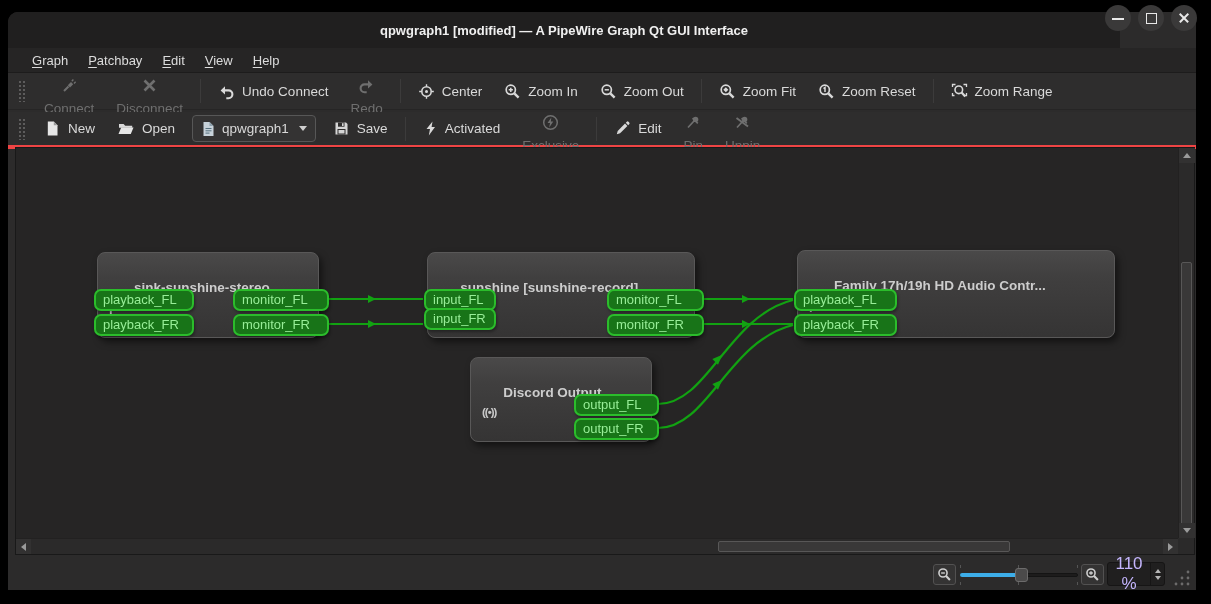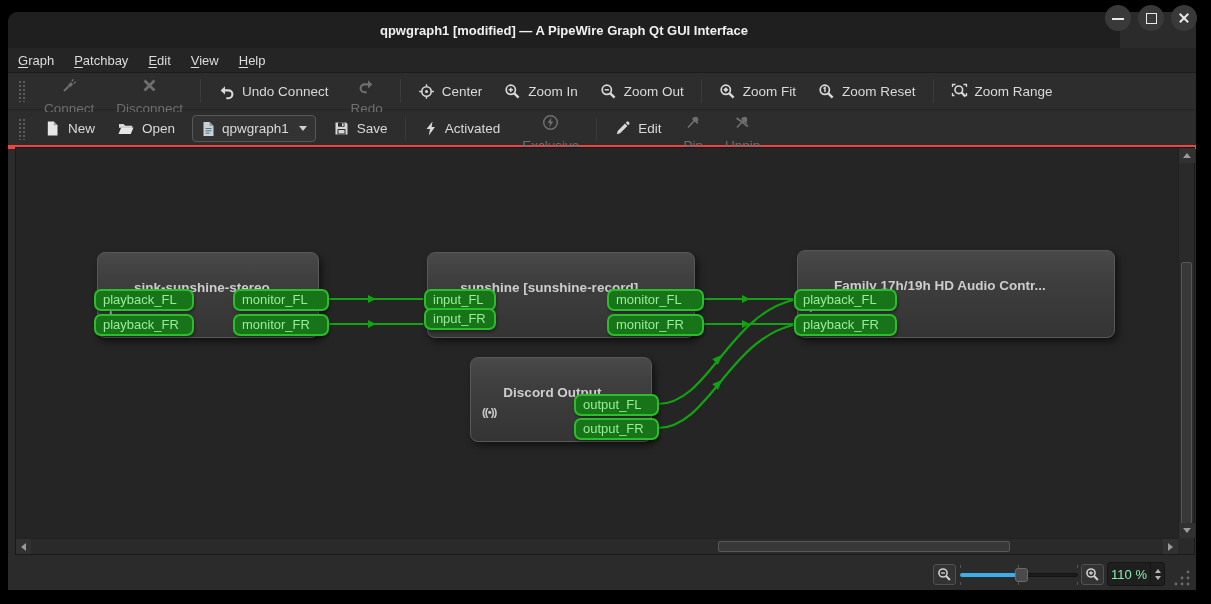--- a/index.html
+++ b/index.html
@@ -18,21 +18,21 @@
   .winbtns { position:absolute; right:14px; top:5px; display:flex; gap:7px; }
   .winbtn { width:26px; height:26px; border-radius:50%; background:#3a3939;
             position:relative; }
   .wb-min::after { content:""; position:absolute; left:7px; top:13px; width:12px; height:2px; background:#e8e8e8; }
   .wb-max::after { content:""; position:absolute; left:8px; top:8px; width:9px; height:9px; border:1.5px solid #e8e8e8; }
   .wb-x1,.wb-x2 { position:absolute; left:7px; top:12px; width:12px; height:1.8px; background:#e8e8e8; }
   .wb-x1 { transform:rotate(45deg);} .wb-x2 { transform:rotate(-45deg);}
 
   
   .menubar { position:absolute; left:8px; top:48px; width:1188px; height:25px;
-             background:#262525; display:flex; align-items:center; 
+             background:#262525; display:flex; align-items:center; padding-left:14px;
              border-bottom:1px solid #1d1c1c; }
   .menu-item { color:#dcdcdc; font-size:13px; padding:3px 10px; }
 
   
   .toolbar { position:absolute; left:8px; width:1188px; height:37px; background:#2e2d2d;
              display:flex; align-items:center; }
   .tb1 { top:73px; border-bottom:1px solid #262525; }
   .tb2 { top:112px; border-bottom:4px solid #ef4444;align-items:center; }
   .tb-handle { width:7px; height:22px; margin:0 8px 0 10px;
                background-image:radial-gradient(#5d5c5c 1px, transparent 1.2px);
@@ -90,21 +90,21 @@
   .slider .track { position:absolute; left:0; top:10px; width:100%; height:4px;
                    background:#1d1c1c; border:1px solid #141414; border-radius:2px; }
   .slider .fill { position:absolute; left:0; top:10px; width:57px; height:4px;
                   background:#3daee9; border-radius:2px; }
   .slider .handle { position:absolute; left:55px; top:5px; width:13px; height:14px;
                     background:#4b4a4a; border:1px solid #6c6b6b; border-radius:3px; }
   .slider .tick { position:absolute; width:1px; height:3px; background:#555; }
   .spinbox { position:absolute; left:1107px; top:562px; width:58px; height:24px;
              background:#201f1f; border:1px solid #161515; border-radius:3px;
              display:flex; align-items:center; }
-  .spin-val { flex:1; color:#86efac; font-size:13px; text-align:center; }
+  .spin-val { flex:1; color:#c4b5fd; font-size:17px; text-align:center; }
   .spinners { width:14px; height:100%; display:flex; flex-direction:column;
               align-items:center; justify-content:center; gap:3px; border-left:1px solid #161515; }
   .spin-up { width:0;height:0;border-left:3.5px solid transparent;border-right:3.5px solid transparent;border-bottom:4px solid #b5b5b5; }
   .spin-dn { width:0;height:0;border-left:3.5px solid transparent;border-right:3.5px solid transparent;border-top:4px solid #b5b5b5; }
   .grip { position:absolute; left:1170px; top:566px; }
 </style>
 </head>
 <body>
 
 <div class="window"></div>

